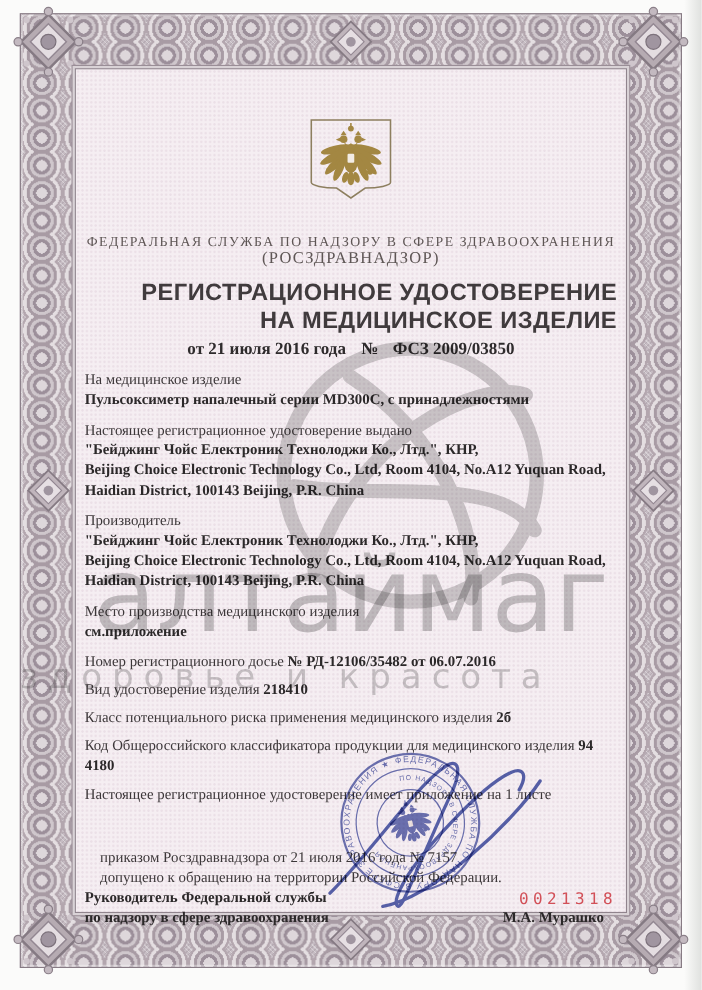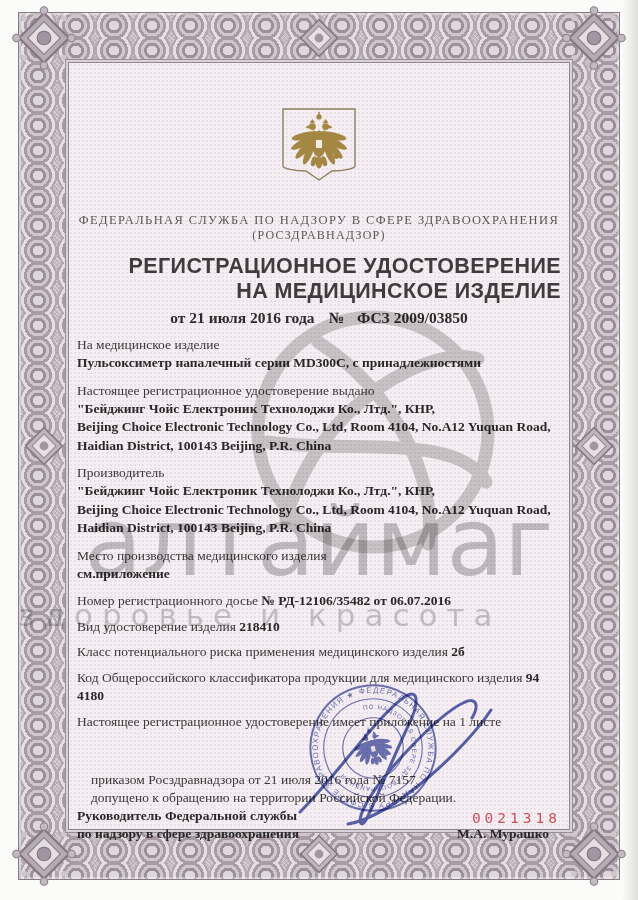--- a/index.html
+++ b/index.html
@@ -46,21 +46,21 @@
   .side-orn.top{left:50%;top:4px;transform:translateX(-50%);}
   .side-orn.bottom{left:50%;bottom:4px;transform:translateX(-50%);}
   .side-orn.left{top:50%;left:4px;transform:translateY(-50%);}
   .side-orn.right{top:50%;right:4px;transform:translateY(-50%);}
   
   .emblem{display:block;margin:42px auto 4px auto;color:#a38742;}
   .authority{
     text-align:center;font-size:12.5px;letter-spacing:1.4px;color:#5e5655;
     line-height:15px;margin:0;
   }
-  .authority-short{text-align:center;font-size:12px;letter-spacing:1.2px;color:#5e5655;line-height:15px;margin:0;}
+  .authority-short{text-align:center;font-size:15px;letter-spacing:1.2px;color:#5e5655;line-height:15px;margin:0;}
   .doc-title{
     font-family:"Liberation Sans", sans-serif;font-weight:bold;
     text-align:right;font-size:21.5px;line-height:25px;color:#403b3d;
     letter-spacing:.4px;margin:11px 0 0 0;
   }
   .date-row{
     display:flex;justify-content:center;align-items:baseline;gap:14px;
     margin-top:5px;font-weight:bold;font-size:15.5px;color:#2e2b2c;
   }
   .date-row .num{display:flex;gap:13px;align-items:baseline;}

